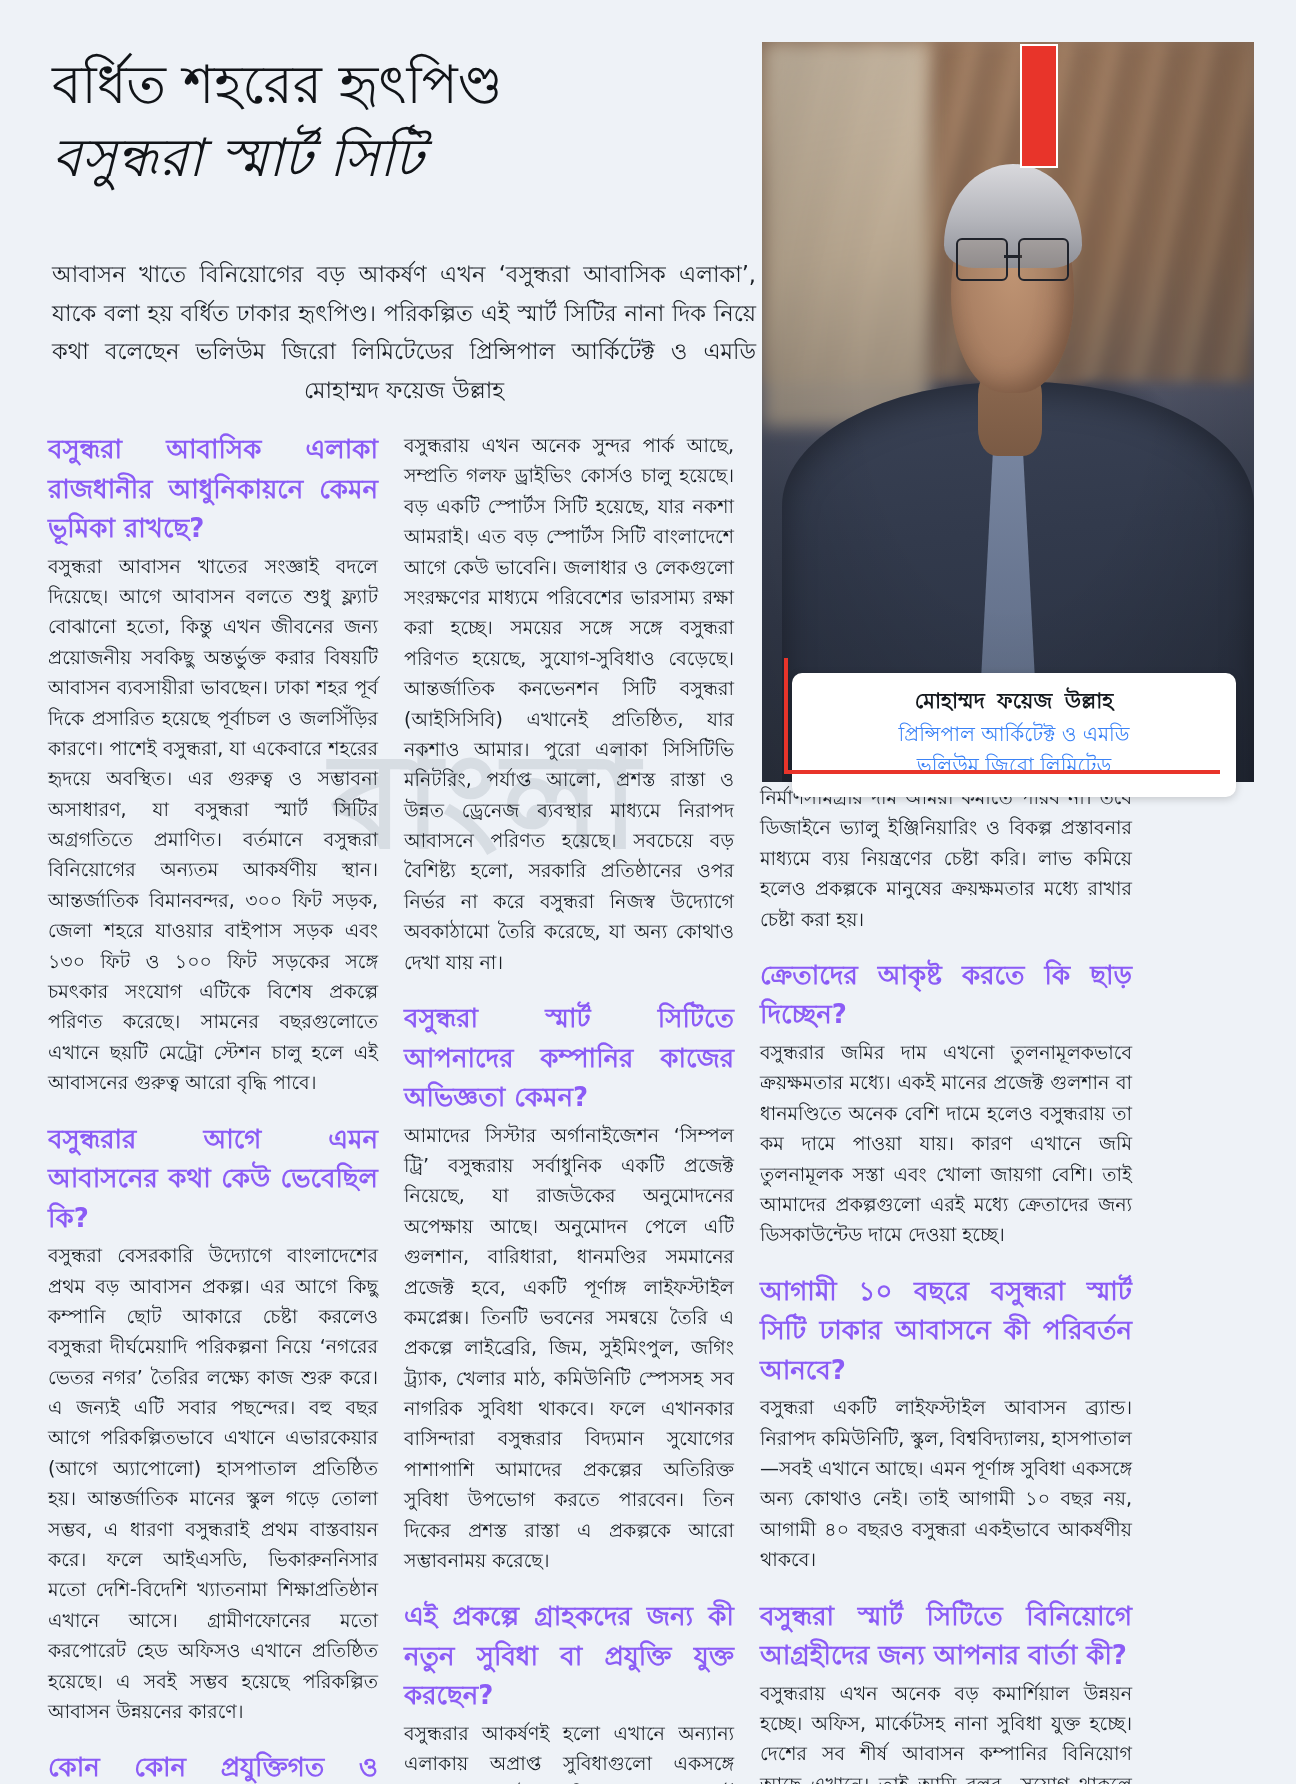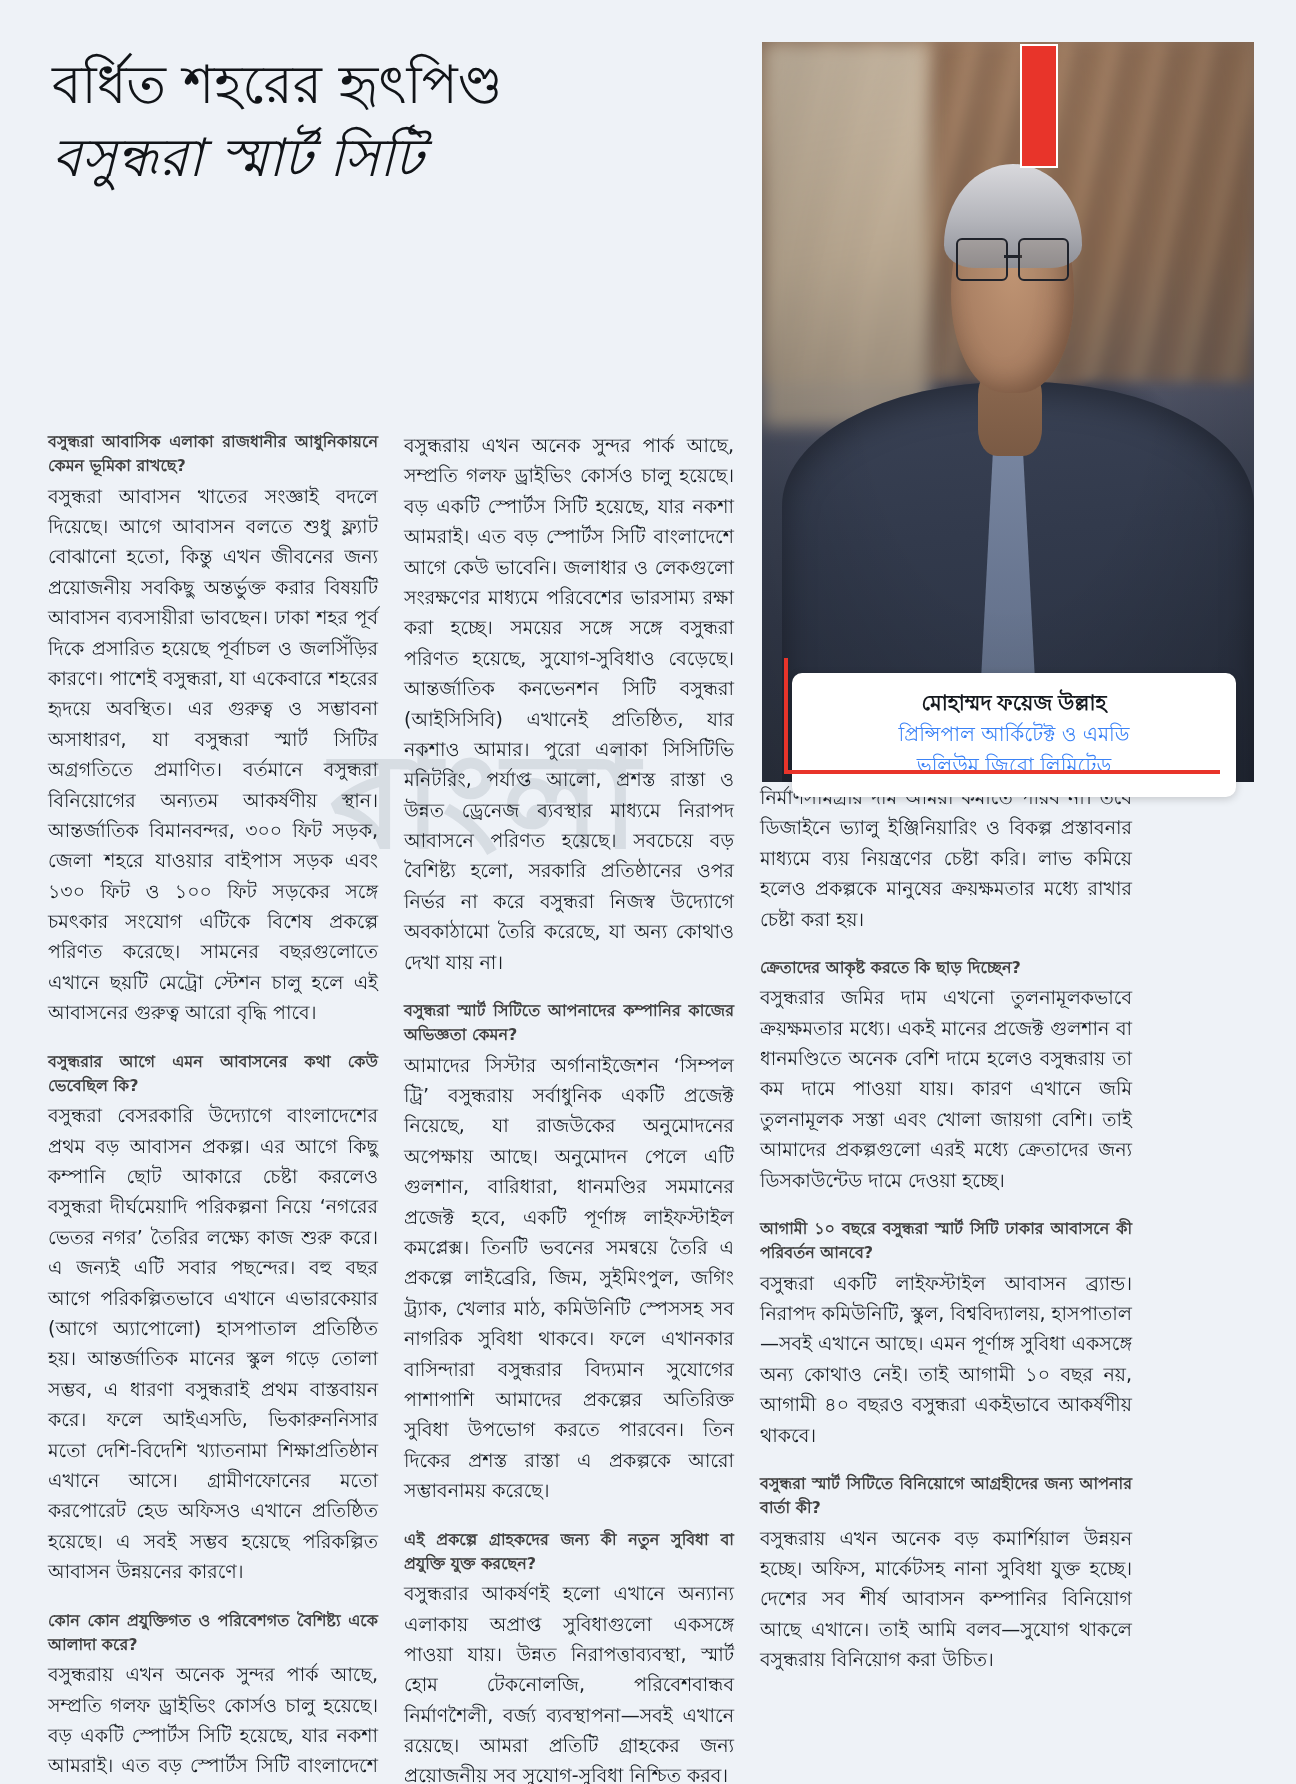--- a/index.html
+++ b/index.html
@@ -213,21 +213,21 @@
     top: 673px;
     width: 424px;
     padding: 14px 10px 16px;
     background: #ffffff;
     border-radius: 10px;
     box-shadow: 0 2px 8px rgba(0,0,0,.18);
     text-align: center;
     z-index: 7;
   }
   .caption-name {
-    font-family: Liberation Sans, sans-serif;
+    font-family: Liberation Mono, monospace;
     font-size: 21px;
     font-weight: 700;
     color: #14181d;
     line-height: 1.5;
   }
   .caption-role {
     font-family: "DejaVu Sans", "Liberation Sans", sans-serif;
     font-size: 20px;
     font-weight: 400;
     color: #3b82f6;
@@ -266,27 +266,27 @@
     top: 0;
     width: 330px;
     font-family: "DejaVu Sans", "Liberation Sans", sans-serif;
     color: #13171c;
   }
   .col-1 { left: 48px;  }
   .col-2 { left: 404px; }
   .col-3 { left: 760px; width: 372px; }
 
   .q {
-    font-size: 16px;
+    font-size: 26px;
     font-weight: 700;
     line-height: 1.52;
     text-align: justify;
     text-align-last: left;
     margin: 0 0 2px 0;
-    color: #404040;
+    color: #8b5cf6;
   }
   .a {
     font-size: 19px;
     font-weight: 400;
     line-height: 1.60;
     text-align: justify;
     text-align-last: left;
     margin: 0 0 22px 0;
     color: #191e24;
   }
@@ -302,20 +302,21 @@
 
   <div class="header">
 
     <div class="headline-block">
       <h1 class="headline">
         <span class="l1">বর্ধিত শহরের হৃৎপিণ্ড</span>
         <span class="l2">বসুন্ধরা স্মার্ট সিটি</span>
       </h1>
     </div>
 
+    <div class="standfirst">আবাসন খাতে বিনিয়োগের বড় আকর্ষণ এখন ‘বসুন্ধরা আবাসিক এলাকা’, যাকে বলা হয় বর্ধিত ঢাকার হৃৎপিণ্ড। পরিকল্পিত এই স্মার্ট সিটির নানা দিক নিয়ে কথা বলেছেন ভলিউম জিরো লিমিটেডের প্রিন্সিপাল আর্কিটেক্ট ও এমডি মোহাম্মদ ফয়েজ উল্লাহ</div>
   </div>
 
   <div class="photo-wrap">
     <div class="photo">
       <div class="photo-bg-texture"></div>
       <div class="photo-bg-wall"></div>
       <div class="subject-body"></div>
       <div class="subject-shirt"></div>
       <div class="subject-neck"></div>
       <div class="subject-head"></div>

